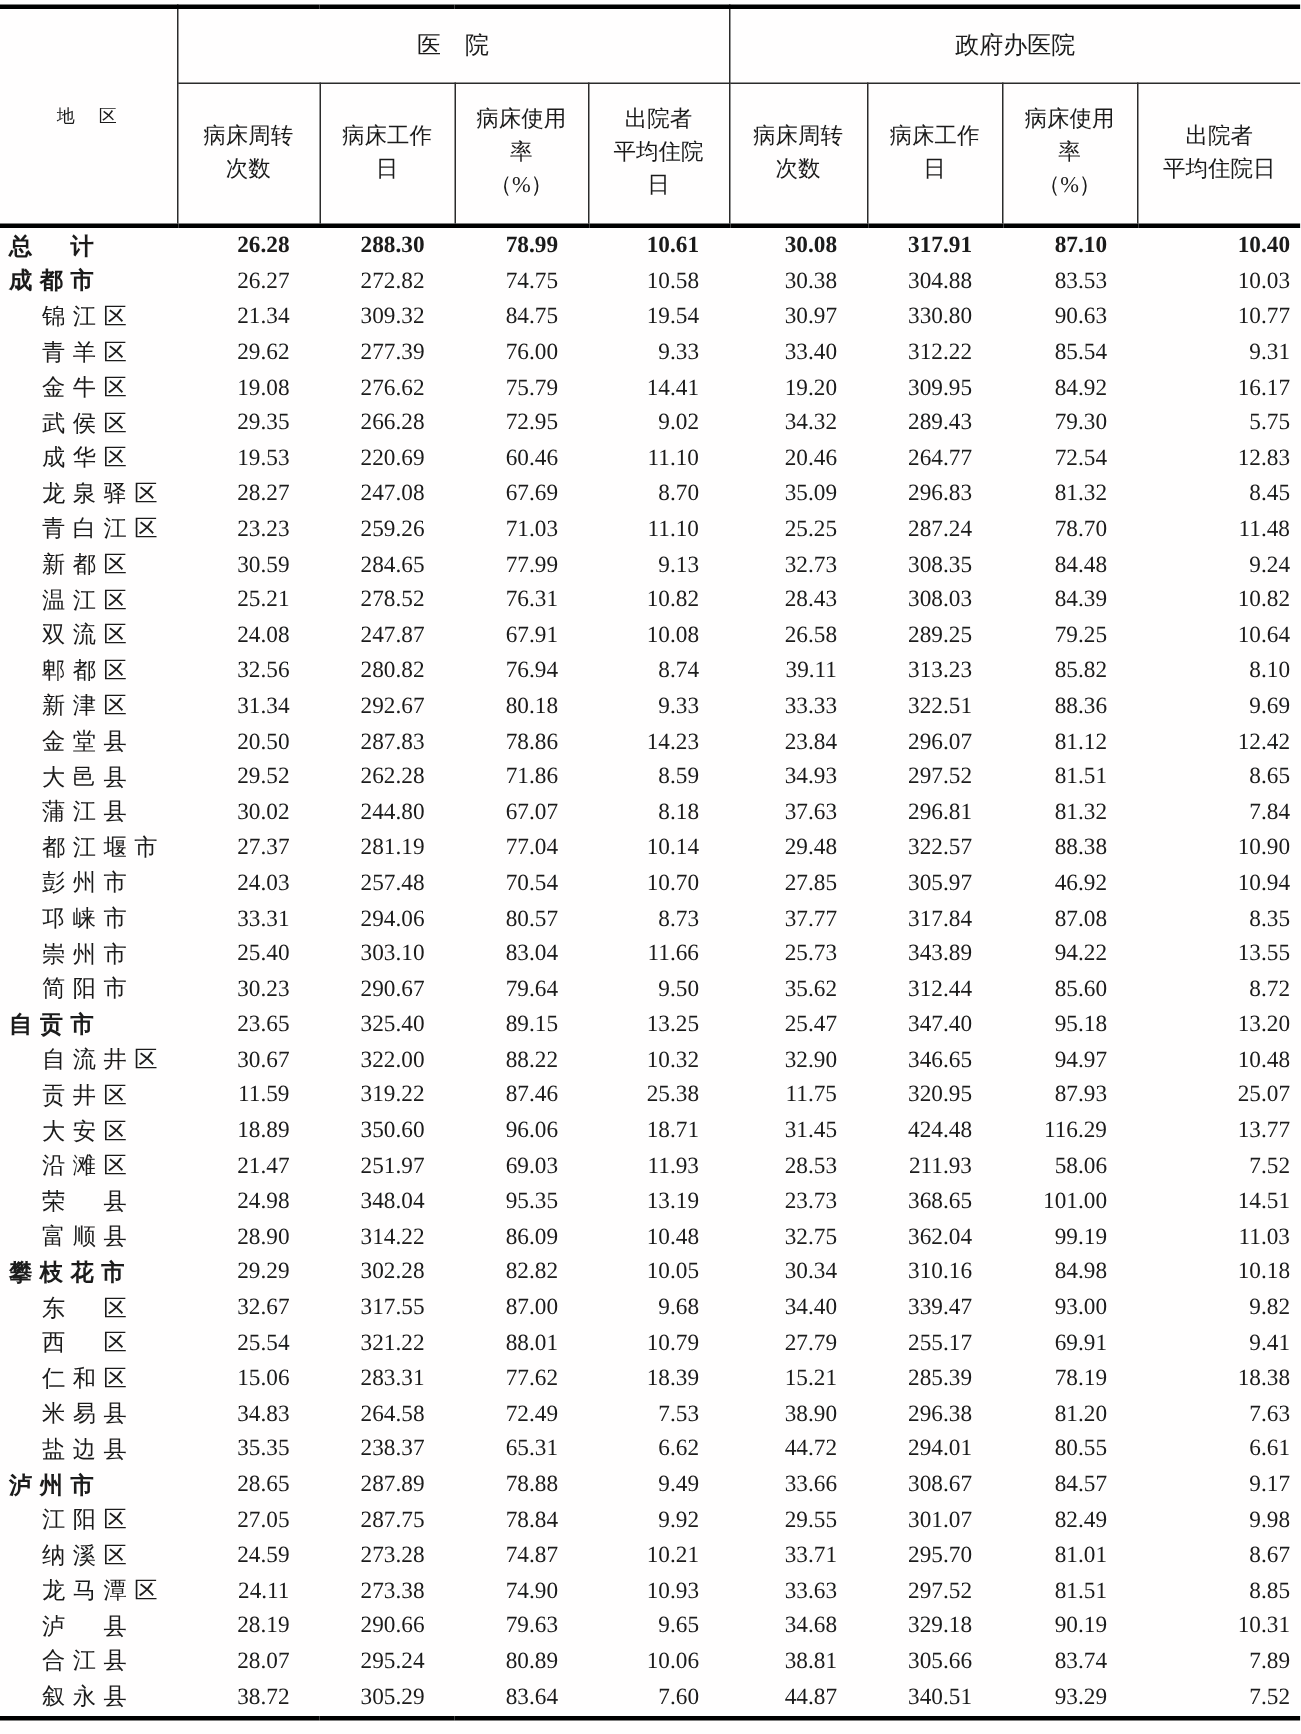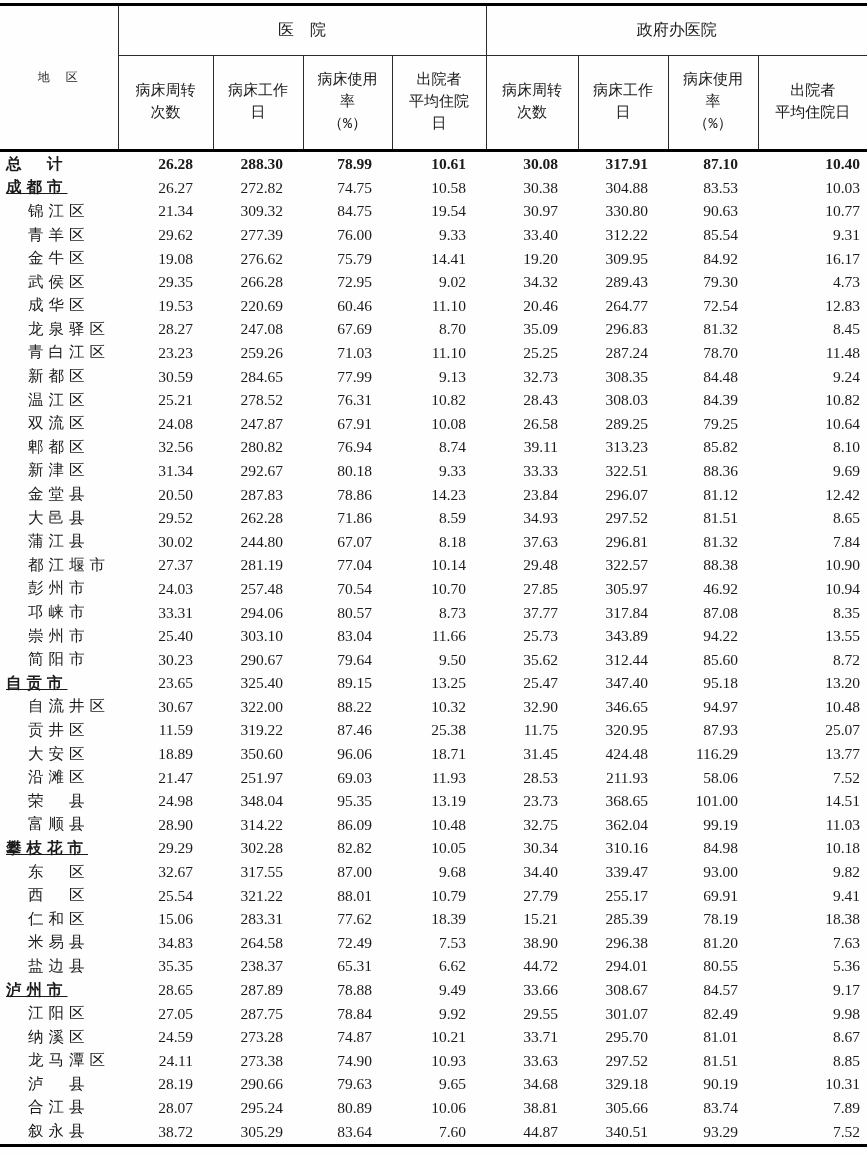--- a/index.html
+++ b/index.html
@@ -8,39 +8,39 @@
     font-family:"Liberation Serif","DejaVu Serif",serif; color:#1b1b1b;
     overflow:hidden;
   }
   table.stats {
     border-collapse:collapse; table-layout:fixed;
     width:867px; height:1144px; margin-top:3px;
     border-top:3px solid #000; border-bottom:3px solid #000;
   }
   thead th { font-weight:normal; padding:14px; vertical-align:middle; text-align:center; }
   tr.h1 { height:28px; }
-  tr.h2 { height:43px;font-family:Liberation Mono, monospace; }
+  tr.h2 { height:43px; }
   th.region-h {
     border-right:1px solid #2b2b2b; border-bottom:3px solid #000;
     font-size:12px; letter-spacing:2px;margin-left:19px;
   }
   th.grp { font-size:16px; border-bottom:1px solid #2b2b2b; }
   th.grp.g1 { border-right:1px solid #2b2b2b; }
   tr.h2 th {
     font-size:15px; line-height:1.45; white-space:pre-line;
     border-right:1px solid #2b2b2b; border-bottom:3px solid #000;
   }
   tr.h2 th:last-child { border-right:none; }
   tbody td { font-size:15.5px; vertical-align:middle; padding:0; }
   td.region { text-align:left; padding-left:6px; letter-spacing:5px; white-space:nowrap; }
   tr.district td.region { padding-left:28px; }
   td.num { text-align:right; padding-right:20px; }
   td.num:last-child { padding-right:7px; }
   tr.total td { font-weight:bold;margin-left:48px; }
-  tr.city td.region { font-weight:bold;text-decoration:underline; }
+  tr.city td.region { font-weight:bold; }
 </style>
 </head>
 <body>
 
 <div class="page">
   <table class="stats">
     <colgroup>
       <col style="width:118px">
       <col style="width:95px">
         <col style="width:90px">
@@ -132,21 +132,21 @@
         </tr>
         <tr class="district">
           <td class="region">武侯区</td>
           <td class="num">29.35</td>
           <td class="num">266.28</td>
           <td class="num">72.95</td>
           <td class="num">9.02</td>
           <td class="num">34.32</td>
           <td class="num">289.43</td>
           <td class="num">79.30</td>
-          <td class="num">4.73</td>
+          <td class="num">5.75</td>
         </tr>
         <tr class="district">
           <td class="region">成华区</td>
           <td class="num">19.53</td>
           <td class="num">220.69</td>
           <td class="num">60.46</td>
           <td class="num">11.10</td>
           <td class="num">20.46</td>
           <td class="num">264.77</td>
           <td class="num">72.54</td>
@@ -451,21 +451,21 @@
         </tr>
         <tr class="district">
           <td class="region">盐边县</td>
           <td class="num">35.35</td>
           <td class="num">238.37</td>
           <td class="num">65.31</td>
           <td class="num">6.62</td>
           <td class="num">44.72</td>
           <td class="num">294.01</td>
           <td class="num">80.55</td>
-          <td class="num">5.36</td>
+          <td class="num">6.61</td>
         </tr>
         <tr class="city">
           <td class="region">泸州市</td>
           <td class="num">28.65</td>
           <td class="num">287.89</td>
           <td class="num">78.88</td>
           <td class="num">9.49</td>
           <td class="num">33.66</td>
           <td class="num">308.67</td>
           <td class="num">84.57</td>

